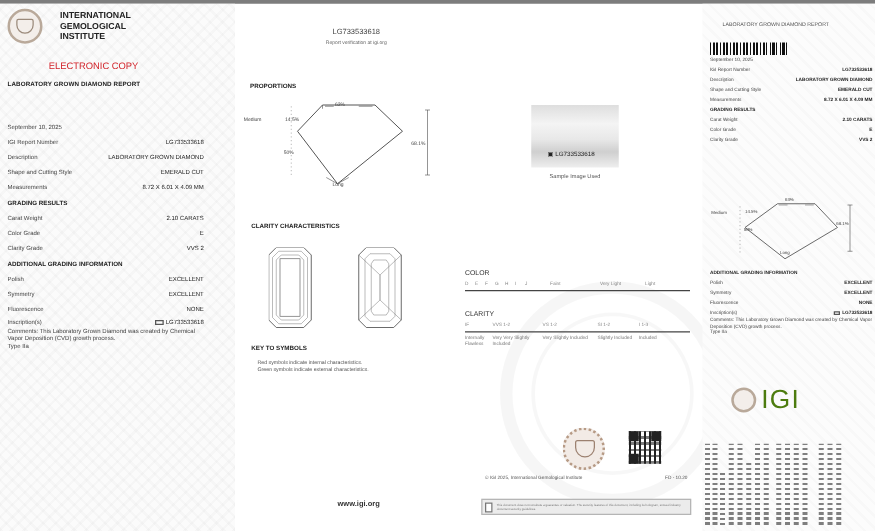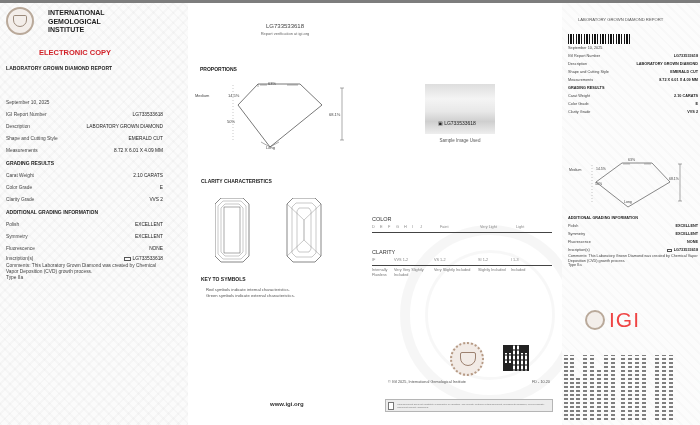--- a/index.html
+++ b/index.html
@@ -9,21 +9,21 @@
 
   
   .left { position: absolute; left: 0; top: 3px; width: 188px; height: 422px;
     background-color: #fbfbfb;
     background-image: repeating-linear-gradient(45deg, rgba(0,0,0,0.018) 0 2px, transparent 2px 7px),
                       repeating-linear-gradient(-45deg, rgba(0,0,0,0.018) 0 2px, transparent 2px 7px); }
   .logo-row { position: absolute; left: 6px; top: 4px; display: flex; align-items: flex-start; }
   .seal { width: 28px; height: 28px; border-radius: 50%; border: 2px solid #b9a99a; background: #f3eeea; position: relative; }
   .seal::after { content: ""; position: absolute; left: 5px; top: 6px; width: 12px; height: 10px; border: 1px solid #9b8a7b; border-radius: 2px 2px 8px 8px; }
   .inst-name { margin-left: 14px; margin-top: 2px; font-size: 7px; font-weight: bold; line-height: 8.5px; color: #222; }
-  .ecopy { position: absolute; left: 16px; top: 45px; font-size: 7.5px; font-weight: bold; color: #d2232a; padding-left: 23px; }
+  .ecopy { position: absolute; left: 16px; top: 45px; font-size: 7.5px; font-weight: normal; color: #d2232a; padding-left: 23px; }
   .lgdr-title { position: absolute; left: 6px; top: 62px; font-size: 5px; font-weight: bold; color: #222; letter-spacing: .1px; }
   .rows { position: absolute; left: 6px; top: 93px; width: 157px; }
   .row { display: flex; justify-content: space-between; font-size: 4.8px; color: #444; height: 12px; align-items: center; }
   .row .v { color: #222; }
   .sec { font-size: 5px; font-weight: bold; color: #222; height: 13px; display: flex; align-items: center; }
   .comments { font-size: 4.8px; color: #444; line-height: 6px; width: 155px; }
   .insc-icon { display: inline-block; width: 7px; height: 4px; border: 1px solid #555; margin-right: 2px; vertical-align: middle; }
 
   
   .rep-no { position: absolute; left: 250px; top: 23px; width: 70px; text-align: center; font-size: 6px; color: #444; }
@@ -73,21 +73,21 @@
   .barcode { position: absolute; left: 6px; top: 31px; width: 64px; height: 10px;
     background: repeating-linear-gradient(90deg, #111 0 1px, transparent 1px 2px, #111 2px 4px, transparent 4px 5px, #111 5px 6px, transparent 6px 8px); }
   .r-rows { position: absolute; left: 6px; top: 41px; width: 130px; }
   .r-row { display: flex; justify-content: space-between; font-size: 3.8px; color: #444; height: 8px; align-items: center; }
   .r-row .v { color: #222; font-weight: bold; }
   .r-sec { font-size: 3.8px; font-weight: bold; color: #222; height: 8px; display: flex; align-items: center; }
   .r-rows2 { position: absolute; left: 6px; top: 211px; width: 130px; }
   .r-comments { font-size: 3.8px; color: #444; line-height: 4.6px; }
   .igi-logo { position: absolute; left: 585px; top: 308px; display: flex; align-items: center; }
   .igi-seal { width: 20px; height: 20px; border-radius: 50%; border: 2px solid #b9a99a; background: #f3eeea; }
-  .igi-text { font-size: 21px; color: #ef4444; margin-left: 4px; letter-spacing: 1px; font-weight: normal; }
+  .igi-text { font-size: 21px; color: #4d7c0f; margin-left: 4px; letter-spacing: 1px; font-weight: normal; }
   .vert-block { position: absolute; top: 355px; width: 4px; height: 65px; background: repeating-linear-gradient(0deg, #555 0 2px, transparent 2px 4px); opacity: .75; }
 </style>
 </head>
 <body>
 
 <div class="topbar"></div>
 
 <div class="left">
   <div class="logo-row">
     <div class="seal"></div>

